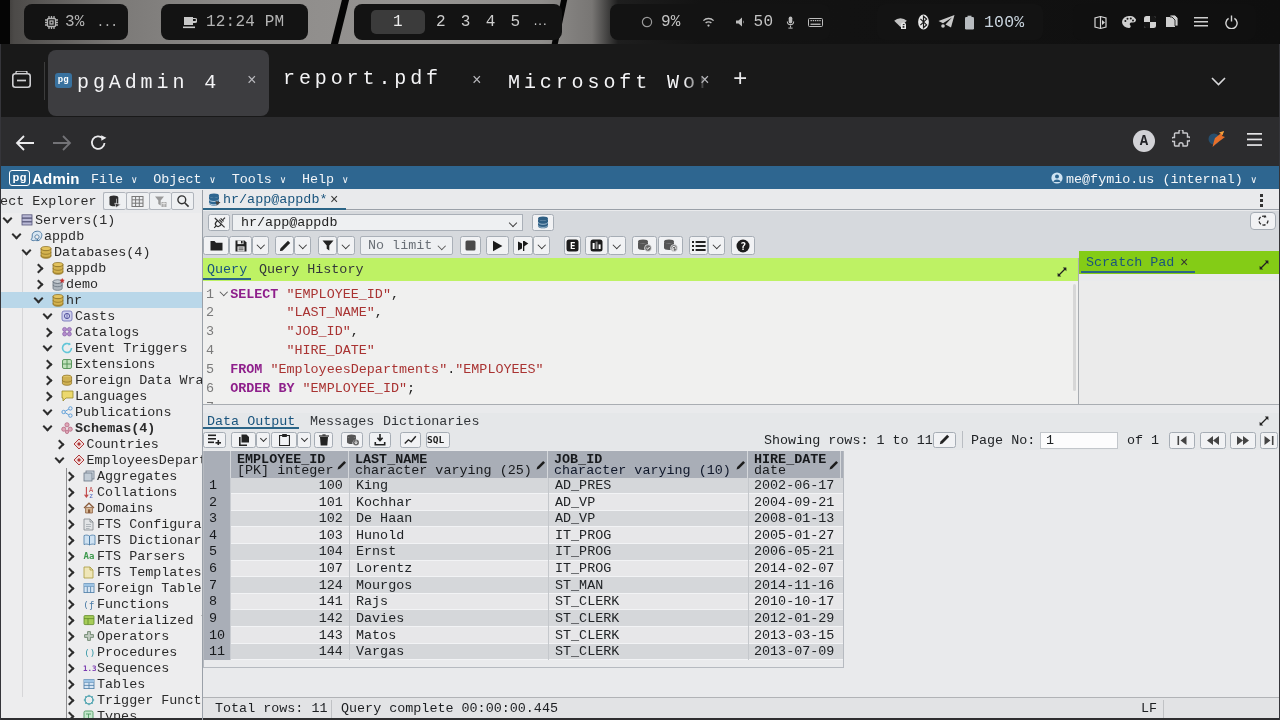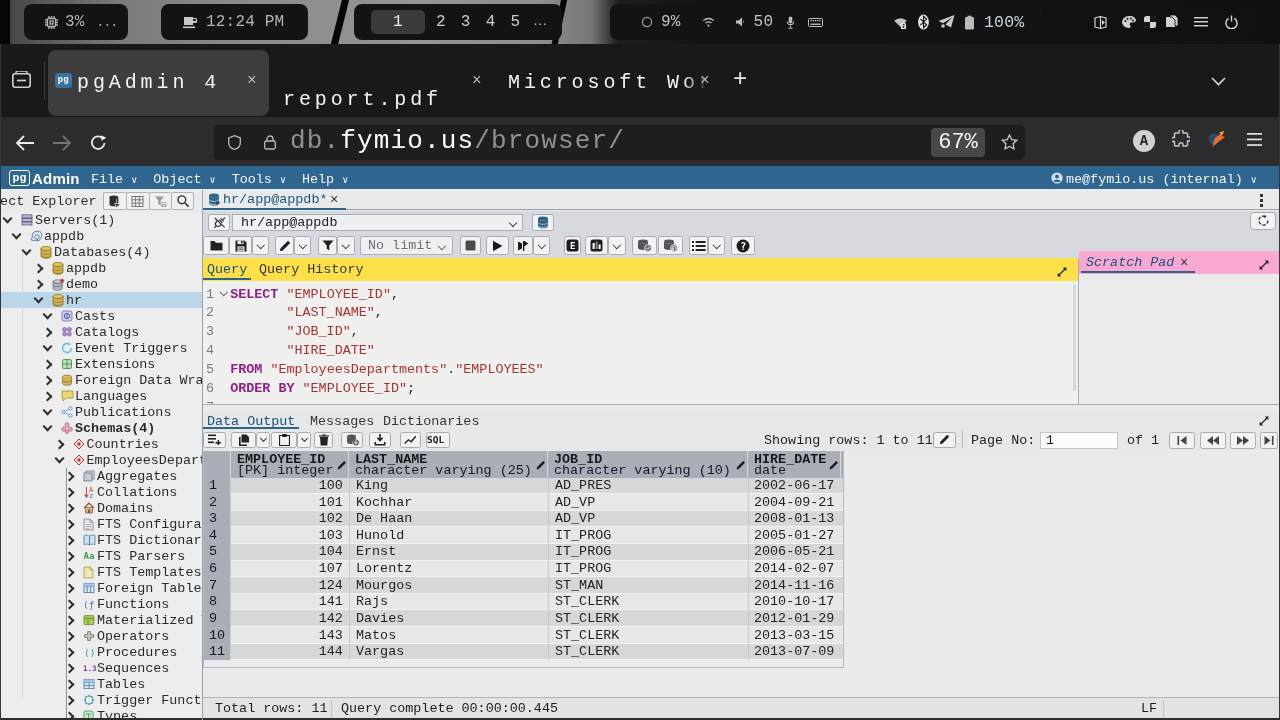--- a/index.html
+++ b/index.html
@@ -172,57 +172,41 @@
         <rect x="0.8" y="2.8" width="17.4" height="13.4" rx="2.5"></rect>
         <path d="M4 3V1.5a1.5 1.5 0 0 1 1.5-1.5h8a1.5 1.5 0 0 1 1.5 1.5V3" stroke-width="1.4"></path>
         <path d="M5 9.5h9" stroke-width="1.7"></path>
       </g>
     </svg>
   <div style="position:absolute;left:43.5px;top:18px;width:1px;height:38px;background:#3c3c3c;"></div>
   <div class="tab-active"></div>
   <div style="position:absolute;left:55px;top:28.5px;width:16.5px;height:15.5px;background:#39729f;border-radius:3px;color:#fff;font-size:9px;font-weight:bold;text-align:center;line-height:15px;">pg</div>
   <div class="abs tabtxt" style="left:77px;top:26.5px;">pgAdmin 4</div>
   <div class="abs tclose" style="left:247px;top:28px;">×</div>
-  <div class="abs tabtxt" style="left:283px;top:44px;">report.pdf</div>
+  <div class="abs tabtxt" style="left:283px;top:23px;">report.pdf</div>
   <div class="abs tclose" style="left:472px;top:28px;">×</div>
   <div class="abs tabtxt" style="left:508px;top:26.5px;width:200px;overflow:hidden;-webkit-mask-image:linear-gradient(90deg,#000 88%,transparent 100%);">Microsoft Wor</div>
   <div class="abs tclose" style="left:700px;top:28px;">×</div>
   <div class="abs" style="left:733px;top:22px;color:#e8e8ea;font-size:24px;font-weight:300;">+</div>
   <svg style="position:absolute;left:1211px;top:33px" width="15" height="9" viewBox="0 0 15 9">
       <path d="M1 1l6.5 6.5L14 1" fill="none" stroke="#d8d8da" stroke-width="1.6"></path>
     </svg>
 </div>
 
 <div id="navbar">
   <svg style="position:absolute;left:15px;top:18px;" width="20" height="16" viewBox="0 0 20 16">
       <path d="M9 1 2 8l7 7M2 8h17" fill="none" stroke="#ebebed" stroke-width="1.8"></path>
     </svg>
   <svg style="position:absolute;left:52px;top:18px;" width="20" height="16" viewBox="0 0 20 16">
       <path d="M11 1l7 7-7 7M18 8H1" fill="none" stroke="#737377" stroke-width="1.8"></path>
     </svg>
   <svg style="position:absolute;left:90px;top:18px;" width="17" height="16" viewBox="0 0 17 16">
       <path d="M14.5 8a6.3 6.3 0 1 1-1.8-4.8" fill="none" stroke="#ebebed" stroke-width="1.8"></path>
       <path d="M11.2 0.2 16.4 2.8 11.4 5.8z" fill="#ebebed"></path>
     </svg>
-  <div id="urlbar">
-    <svg style="position:absolute;left:14px;top:10px" width="13" height="15" viewBox="0 0 13 15">
-        <path d="M6.5 0.7 12.3 3v5c0 3-2.5 5.5-5.8 6.3C3.2 13.5 0.7 11 0.7 8V3z" fill="none" stroke="#b9b9bd" stroke-width="1.3"></path>
-      </svg>
-    <svg style="position:absolute;left:50px;top:10px" width="12" height="15" viewBox="0 0 12 15">
-        <g fill="none" stroke="#b9b9bd" stroke-width="1.3">
-          <rect x="0.7" y="6" width="10.6" height="8" rx="1.5"></rect>
-          <path d="M3 6V4a3 3 0 0 1 6 0v2"></path>
-        </g>
-      </svg>
-    <div class="abs" style="left:76px;top:1px;font-size:26px;letter-spacing:1.15px;color:#8f8f95;">db.<span style="color:#fbfbfd;">fymio.us</span>/browser/</div>
-    <div class="abs" style="left:717px;top:3px;width:54px;height:29px;background:#47474b;border-radius:4px;color:#f2f2f4;font-size:22px;text-align:center;line-height:29px;letter-spacing:0px;">67%</div>
-    <svg style="position:absolute;left:787px;top:9px" width="17" height="17" viewBox="0 0 17 17">
-        <path d="M8.5 1l2.2 4.6 5 .7-3.6 3.5.9 5-4.5-2.4-4.5 2.4.9-5L1.3 6.3l5-.7z" fill="none" stroke="#c9c9cd" stroke-width="1.3"></path>
-      </svg>
-  </div>
   <div class="abs" style="left:1133px;top:13px;width:22px;height:22px;border-radius:50%;background:#d2d2d6;color:#232327;font-weight:bold;font-size:14px;text-align:center;line-height:22px;">A</div>
   <svg style="position:absolute;left:1172px;top:13px" width="18" height="18" viewBox="0 0 18 18">
       <path d="M7 1.5a2 2 0 0 1 4 0V3h3.5a1 1 0 0 1 1 1v3h1.2a2 2 0 0 1 0 4H15.5v4a1 1 0 0 1-1 1H11v-1.3a2 2 0 0 0-4 0V16H3.5a1 1 0 0 1-1-1v-3.5H1.2a2 2 0 0 1 0-4H2.5V4a1 1 0 0 1 1-1H7z" fill="none" stroke="#c9c9cd" stroke-width="1.4"></path>
     </svg>
   <svg style="position:absolute;left:1207px;top:12px" width="19" height="19" viewBox="0 0 19 19">
       <circle cx="7" cy="10" r="5.5" fill="#274e6d"></circle>
       <path d="M8 9 17 2l-2 5 3 1-8 6-4.5 4 1.5-6z" fill="#e8702a"></path>
       <path d="M12 3.5 17 2l-1.5 4z" fill="#f4a23c"></path>
     </svg>
   <svg style="position:absolute;left:1247px;top:16px" width="15" height="13" viewBox="0 0 15 13">
@@ -770,21 +754,21 @@
       </b>
 <b class="qbtn" style="left:506px;top:47px;width:17px;height:19px;">
         <i style="width:5.5px;height:5.5px;border:solid #333;border-width:0 1.3px 1.3px 0;transform:rotate(45deg);margin-top:-2px;"></i>
       </b>
 <b class="qbtn" style="left:529px;top:47px;width:24px;height:19px;">
         <svg width="14" height="14" viewBox="0 0 14 14">
           <circle cx="7" cy="7" r="6.5" fill="#1c1c1c"></circle>
           <text x="4.2" y="10.6" font-size="10" font-weight="bold" fill="#fff" font-family="monospace">?</text>
         </svg>
       </b>
-<div style="position:absolute;left:0;top:69px;width:876px;height:23px;background:#fde047;">
+<div style="position:absolute;left:0;top:69px;width:876px;height:23px;background:#bef264;">
         <span class="m13" style="position:absolute;left:5px;top:4px;color:#19547d;">Query</span>
         <span class="m13" style="position:absolute;left:57px;top:4px;color:#33363a;">Query History</span>
         <div style="position:absolute;left:1px;top:20px;width:48px;height:2px;background:#2c6587;"></div>
         <svg style="position:absolute;left:854px;top:8px" width="12" height="12" viewBox="0 0 12 12">
           <g stroke="#222" stroke-width="1.3" fill="none">
             <path d="M2.5 9.5 9.5 2.5"></path>
           </g>
           <path d="M6.8 1.6h3.6v3.6z" fill="#222"></path>
           <path d="M5.2 10.4H1.6V6.8z" fill="#222"></path>
         </svg>
@@ -800,21 +784,21 @@
 <div class="m13" style="position:absolute;left:0;top:62.05px;width:12px;text-align:right;color:#7a7a7a;">4</div>
 <div class="m13" style="position:absolute;left:28.2px;top:62.05px;">       <span style="color:#a93332">"HIRE_DATE"</span></div>
 <div class="m13" style="position:absolute;left:0;top:80.90px;width:12px;text-align:right;color:#7a7a7a;">5</div>
 <div class="m13" style="position:absolute;left:28.2px;top:80.90px;"><b style="color:#8e1f8b">FROM</b> <span style="color:#a93332">"EmployeesDepartments"</span><span style="color:#202020">.</span><span style="color:#a93332">"EMPLOYEES"</span></div>
 <div class="m13" style="position:absolute;left:0;top:99.75px;width:12px;text-align:right;color:#7a7a7a;">6</div>
 <div class="m13" style="position:absolute;left:28.2px;top:99.75px;"><b style="color:#8e1f8b">ORDER</b> <b style="color:#8e1f8b">BY</b> <span style="color:#a93332">"EMPLOYEE_ID"</span><span style="color:#202020">;</span></div>
 <div class="m13" style="position:absolute;left:0;top:118.60px;width:12px;text-align:right;color:#7a7a7a;">7</div>
 <div style="position:absolute;left:871px;top:3px;width:3px;height:107px;background:#d7d7d7;border-radius:2px;"></div>
 </div>
 <div style="position:absolute;left:876px;top:69px;width:1px;height:147px;background:#a9adb2;"></div>
-<div style="position:absolute;left:877px;top:62px;width:201px;height:23px;background:#f9a8d4;font-style:italic;">
+<div style="position:absolute;left:877px;top:62px;width:201px;height:23px;background:#84cc16;">
         <span class="m13" style="position:absolute;left:7px;top:4px;color:#19547d;">Scratch Pad</span>
         <span style="position:absolute;left:101px;top:3.5px;color:#333;font-size:14px;">×</span>
         <div style="position:absolute;left:2px;top:20px;width:114px;height:2px;background:#2c6587;"></div>
         <svg style="position:absolute;left:179px;top:8px" width="12" height="12" viewBox="0 0 12 12">
           <g stroke="#222" stroke-width="1.3" fill="none">
             <path d="M2.5 9.5 9.5 2.5"></path>
           </g>
           <path d="M6.8 1.6h3.6v3.6z" fill="#222"></path>
           <path d="M5.2 10.4H1.6V6.8z" fill="#222"></path>
         </svg>

